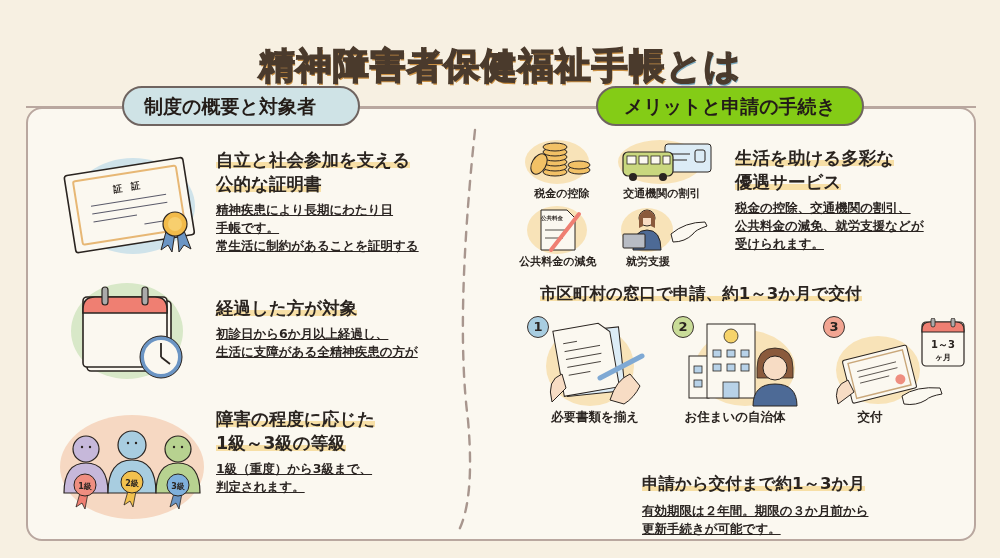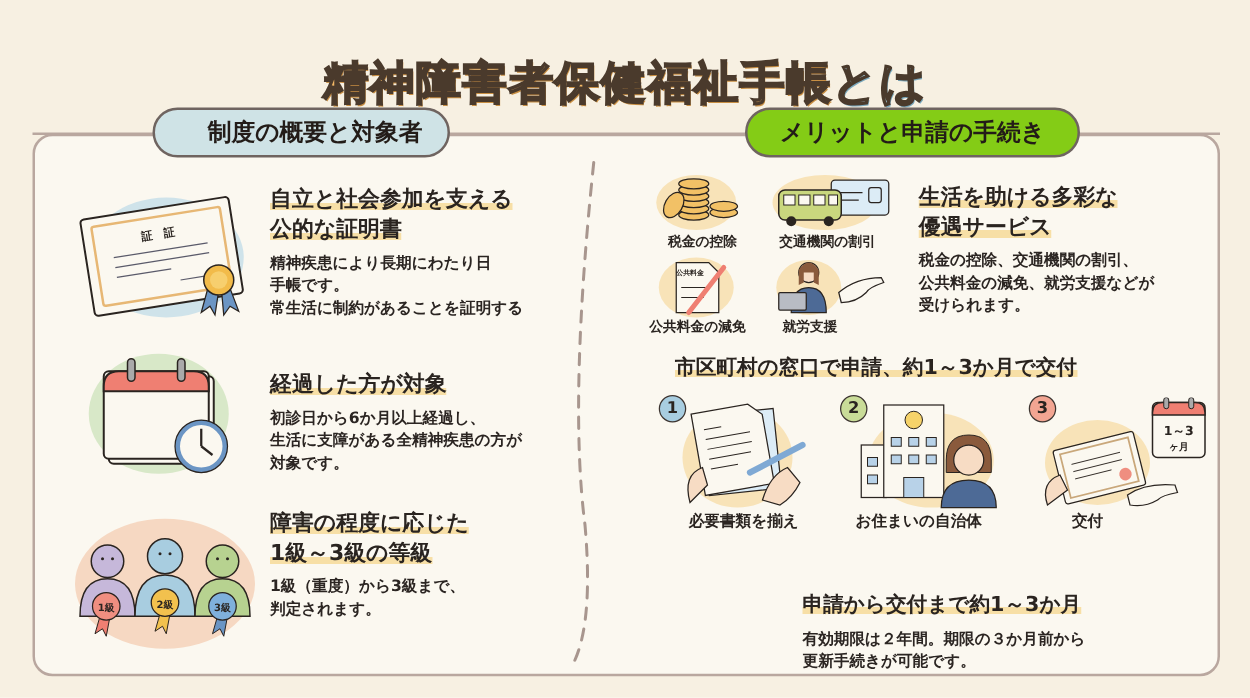--- a/index.html
+++ b/index.html
@@ -29,33 +29,33 @@
     background: #fbf8f0;
     border: 2px solid #b9a79f;
     border-radius: 16px;
   }
   .pill {
     position: absolute; top: 86px; height: 40px; padding: 0 20px;
     border: 2px solid #6f6460; border-radius: 22px;
     font-size: 19px; font-weight: bold; line-height: 36px;
     color: #231c18; z-index: 3; white-space: nowrap;
   }
-  .pill-left { left: 122px; width: 238px; background: #cfe3e6; text-align: right; }
+  .pill-left { left: 122px; width: 238px; background: #cfe3e6; text-align: left; }
   .pill-right { left: 596px; width: 268px; background: #84cc16; text-align: center; }
   .divider {
     position: absolute; left: 450px; top: 120px; width: 60px; height: 420px; z-index: 2;
   }
   .section { position: absolute; }
   .hl {
     display: inline;
     background: linear-gradient(transparent 62%, #f7dfa6 62%, #f7dfa6 92%, transparent 92%);
     font-weight: bold;
   }
   .feat-title { font-size: 17.5px; line-height: 24px; font-weight: bold; }
-  .feat-body { font-size: 12.5px; line-height: 18px; font-weight: bold; margin-top: 5px; color: #2b2522; }
+  .feat-body { font-size: 12.5px; line-height: 18px; font-weight: bold; margin-top: 5px; color: #2b2522; text-decoration: underline; }
   .icon-wrap { position: absolute; }
   .benefit-label { position: absolute; font-size: 11px; font-weight: bold; text-align: center; width: 100px; }
   .step-label { position: absolute; font-size: 12.5px; font-weight: bold; text-align: center; line-height: 18px; }
   .step-num {
     position: absolute; width: 22px; height: 22px; border-radius: 50%;
     border: 1.6px solid #3c3430; font-size: 13px; font-weight: bold;
     text-align: center; line-height: 19px;
   }
 </style>
 </head>
@@ -125,21 +125,20 @@
   </svg>
 </div>
 <div class="section" style="left:216px;top:272px;width:250px">
   <div class="feat-title">
     <br>
     <span class="hl">経過した方が対象</span>
   </div>
   <div class="feat-body">
     <div>初診日から6か月以上経過し、</div>
     <div>生活に支障がある全精神疾患の方が</div>
-    <div>対象です。</div>
   </div>
 </div>
 
 <div class="icon-wrap" style="left:50px;top:405px;width:160px;height:120px;z-index:2">
   <svg width="160" height="120" viewBox="0 0 160 120">
     <ellipse cx="82" cy="62" rx="72" ry="52" fill="#f6d8c2"></ellipse>
 
     <circle cx="36" cy="44" r="13" fill="#c6b8da" stroke="#2a2420" stroke-width="1.2"></circle>
     <path d="M14 88 Q14 58 36 58 Q58 58 58 88 Z" fill="#c6b8da" stroke="#2a2420" stroke-width="1.2"></path>
 

